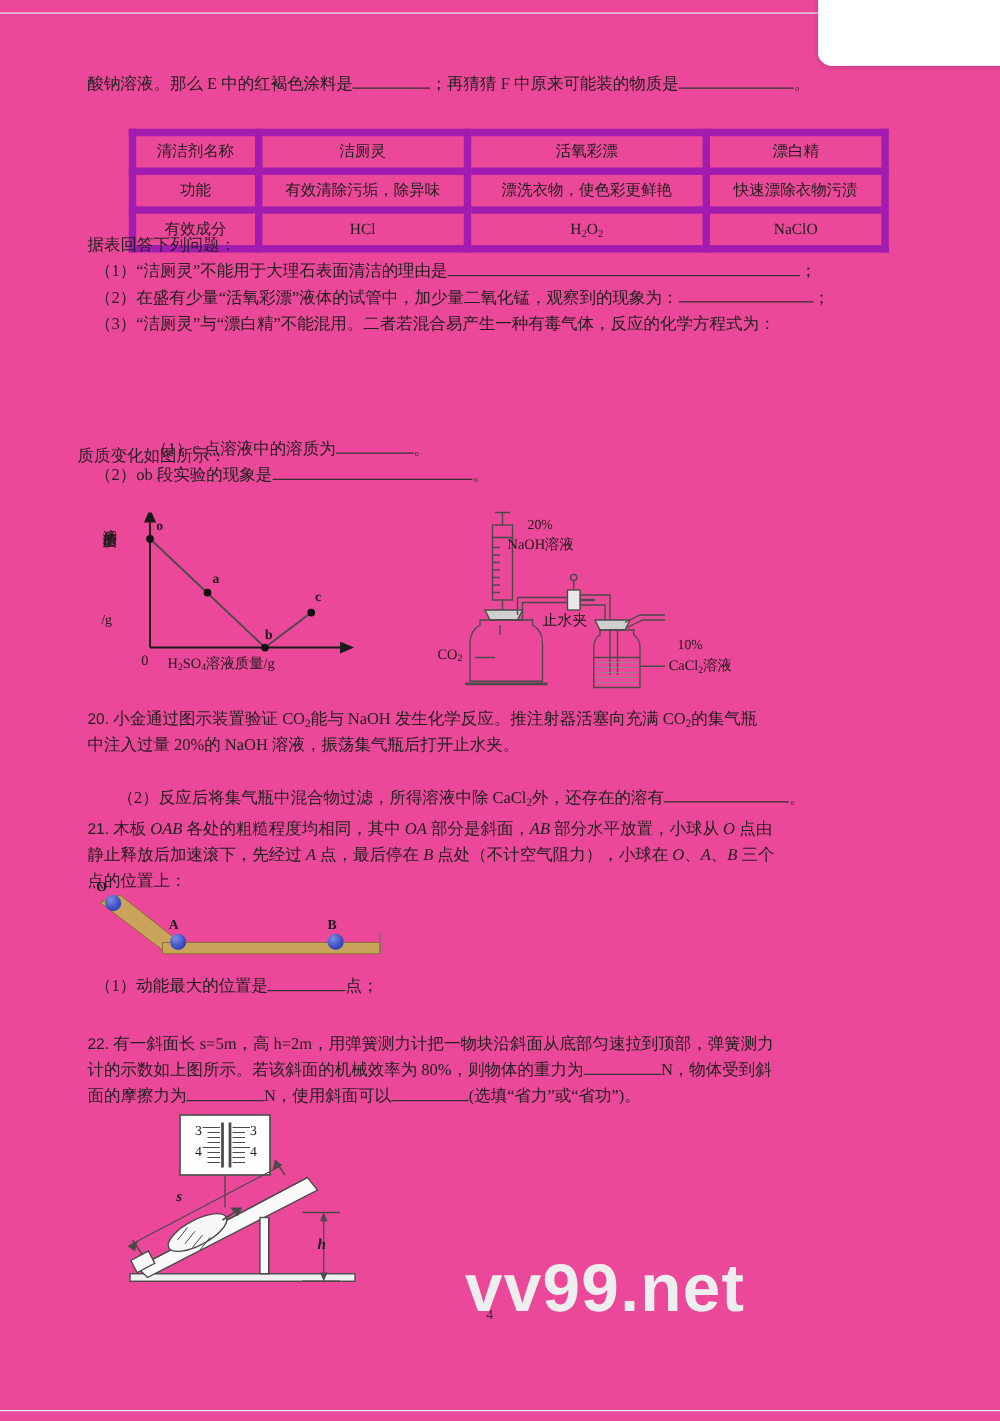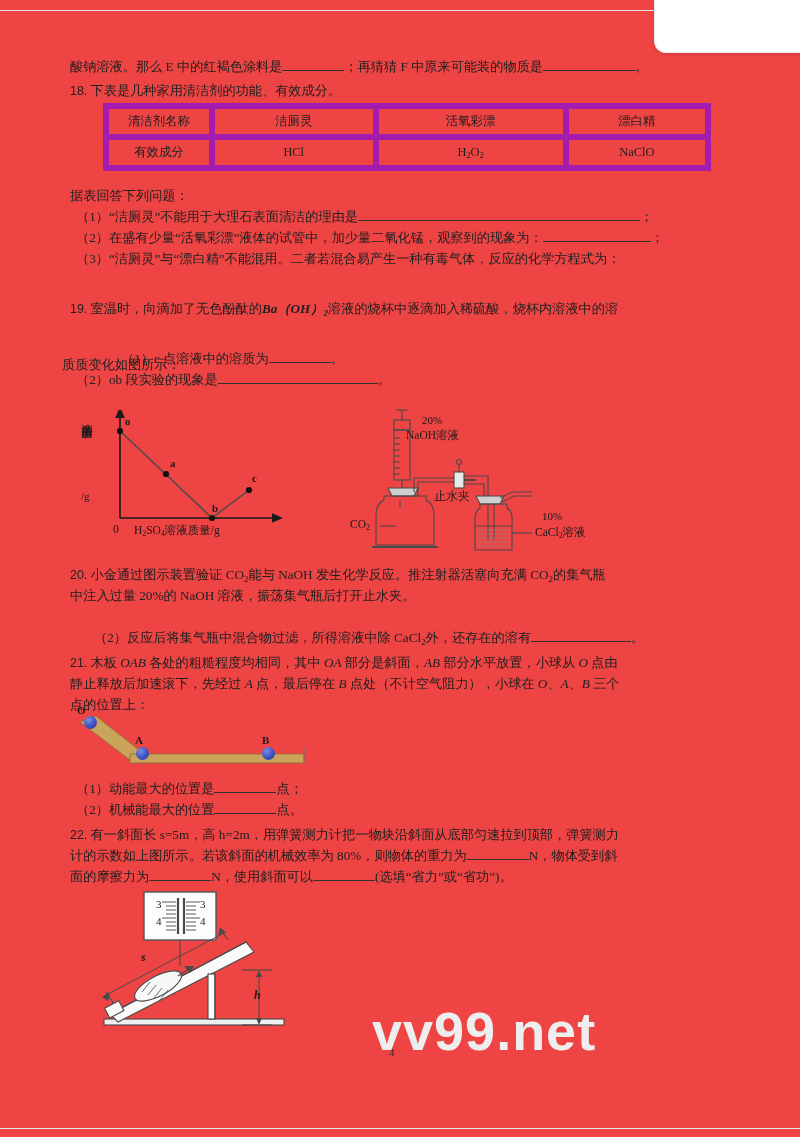--- a/index.html
+++ b/index.html
@@ -8,21 +8,21 @@
     background: #ffffff;
   }
   body {
     font-family: "Liberation Serif", "DejaVu Serif", serif;
     color: #1a1a1a;
   }
   #page {
     position: relative;
     width: 800px;
     height: 1137px;
-    background: #ef4444;
+    background: #ec4899;
     overflow: hidden;
   }
   
   .page-rule-top {
     position: absolute;
     left: 0; top: 10px;
     width: 800px; height: 1px;
     background: #e4e4e6;
   }
   .page-rule-bottom {
@@ -126,34 +126,36 @@
 <div id="page">
 
   <div class="page-rule-top"></div>
   <div class="page-rule-bottom"></div>
   <div class="corner-card"></div>
 
   <div class="tx line" style="left:70px; top:56px;">
     <span>酸钠溶液。那么 E 中的红褐色涂料是</span><span class="blank" style="width:62px;"></span><span>；再猜猜 F 中原来可能装的物质是</span><span class="blank" style="width:92px;"></span><span>。</span>
   </div>
 
-  <div class="tx line" style="left:70px; top:80px;">
-    <span style="font-family:'Liberation Sans',sans-serif; font-size:12.4px;">18.</span>
-    <span>下表是几种家用清洁剂的功能、有效成分。</span>
-  </div>
 
   <table class="clean-table">
     <tbody>
       <tr>
         <td class="col0">清洁剂名称</td>
         <td class="col1">洁厕灵</td>
         <td class="col2">活氧彩漂</td>
         <td class="col3">漂白精</td>
       </tr>
       <tr>
+        <td class="col0">功能</td>
+        <td class="col1">有效清除污垢，除异味</td>
+        <td class="col2">漂洗衣物，使色彩更鲜艳</td>
+        <td class="col3">快速漂除衣物污渍</td>
+      </tr>
+      <tr>
         <td class="col0">有效成分</td>
         <td class="col1">HCl</td>
         <td class="col2"><span>H</span><sub>2</sub><span>O</span><sub>2</sub></td>
         <td class="col3">NaClO</td>
       </tr>
     </tbody>
   </table>
 
   <div class="tx line" style="left:70px; top:185px;">据表回答下列问题：</div>
 
@@ -161,24 +163,20 @@
     <span>（1）“洁厕灵”不能用于大理石表面清洁的理由是</span><span class="blank" style="width:282px;"></span><span>；</span>
   </div>
 
   <div class="tx line" style="left:76px; top:227px;">
     <span>（2）在盛有少量“活氧彩漂”液体的试管中，加少量二氧化锰，观察到的现象为：</span><span class="blank" style="width:108px;"></span><span>；</span>
   </div>
 
   <div class="tx line" style="left:76px; top:248px;">（3）“洁厕灵”与“漂白精”不能混用。二者若混合易产生一种有毒气体，反应的化学方程式为：</div>
 
 
-  <div class="tx line" style="left:70px; top:298px;">
-    <span style="font-family:'Liberation Sans',sans-serif; font-size:12.4px;">19.</span>
-    <span>室温时，向滴加了无色酚酞的</span><span class="ital">Ba（OH）</span><sub class="ital">2</sub><span>溶液的烧杯中逐滴加入稀硫酸，烧杯内溶液中的溶</span>
-  </div>
 
   <div class="tx line" style="left:62px; top:322px;margin-top:32px;">质质变化如图所示：</div>
 
   <div class="tx line" style="left:76px; top:348px;margin-left:45px;">
     <span>（1）c 点溶液中的溶质为</span><span class="blank" style="width:62px;"></span><span>。</span>
   </div>
 
   <div class="tx line" style="left:76px; top:369px;">
     <span>（2）ob 段实验的现象是</span><span class="blank" style="width:160px;"></span><span>。</span>
   </div>
@@ -324,23 +322,20 @@
     <span class="ball" style="left:12px; top:6px;"></span>
     <span class="ball" style="left:64px; top:37px;"></span>
     <span class="ball" style="left:190px; top:37px;"></span>
     <span class="ptlabel" style="left:5px; top:-6px;">O</span>
     <span class="ptlabel" style="left:63px; top:24px;">A</span>
     <span class="ptlabel" style="left:190px; top:24px;">B</span>
   </div>
 
   <div class="tx line" style="left:76px; top:778px;">
     <span>（1）动能最大的位置是</span><span class="blank" style="width:62px;"></span><span>点；</span>
-  </div>
-  <div class="tx line" style="left:76px; top:799px;">
-    <span>（2）机械能最大的位置</span><span class="blank" style="width:62px;"></span><span>点。</span>
   </div>
 
   <div class="tx line" style="left:70px; top:824px;">
     <span style="font-family:'Liberation Sans',sans-serif; font-size:12.4px;">22.</span>
     <span>有一斜面长 s=5m，高 h=2m，用弹簧测力计把一物块沿斜面从底部匀速拉到顶部，弹簧测力</span>
   </div>
   <div class="tx line" style="left:70px; top:845px;">
     <span>计的示数如上图所示。若该斜面的机械效率为 80%，则物体的重力为</span><span class="blank" style="width:62px;"></span><span>N，物体受到斜</span>
   </div>
   <div class="tx line" style="left:70px; top:866px;">

